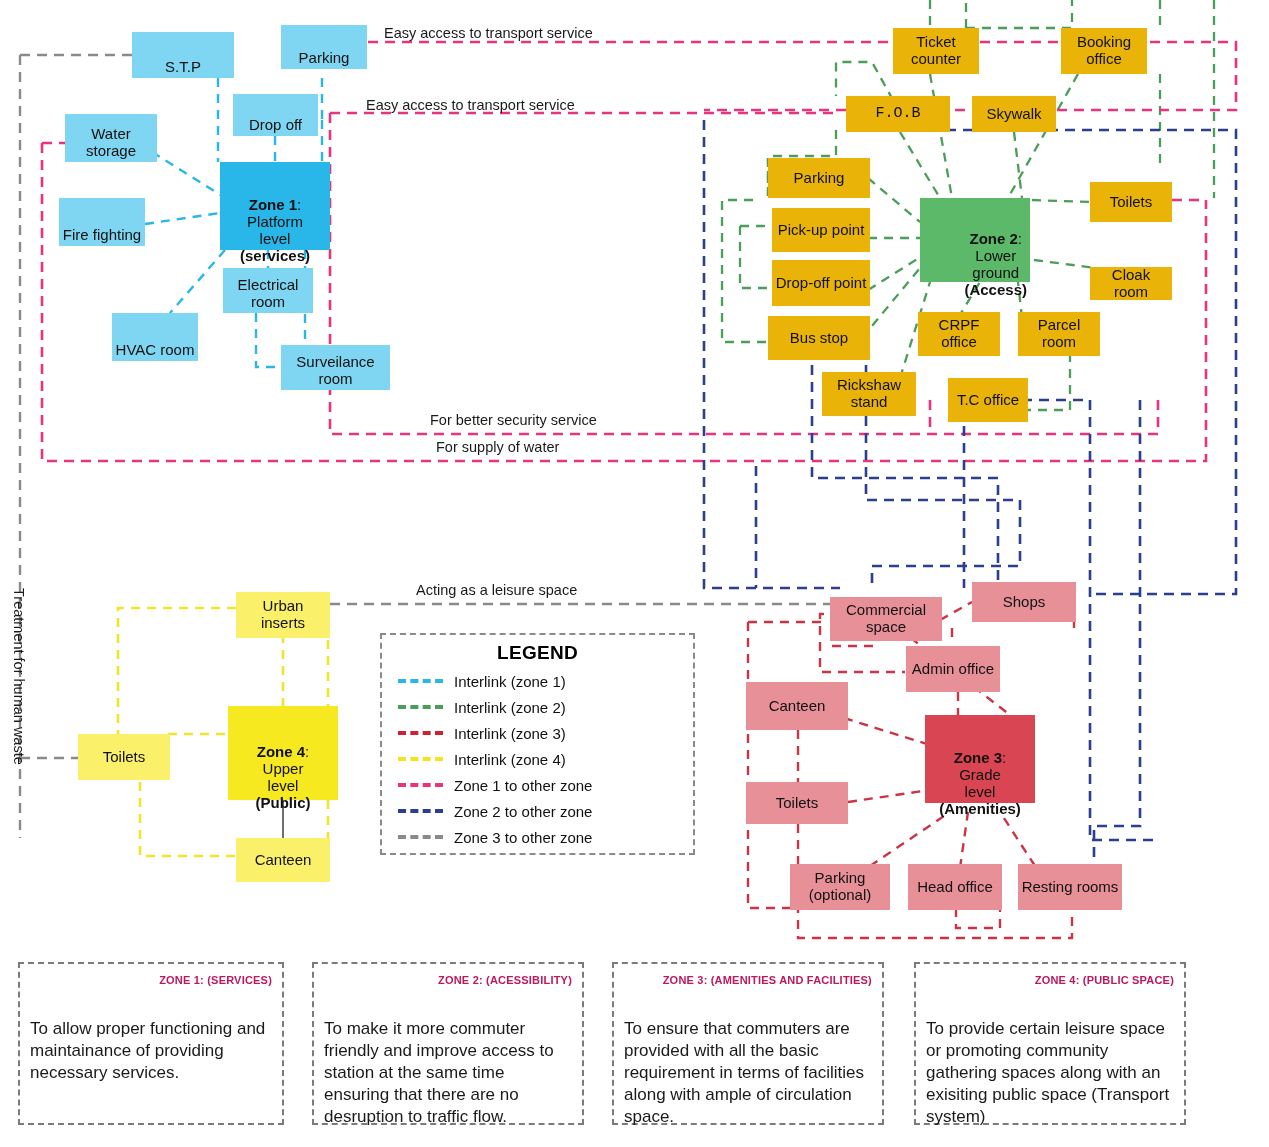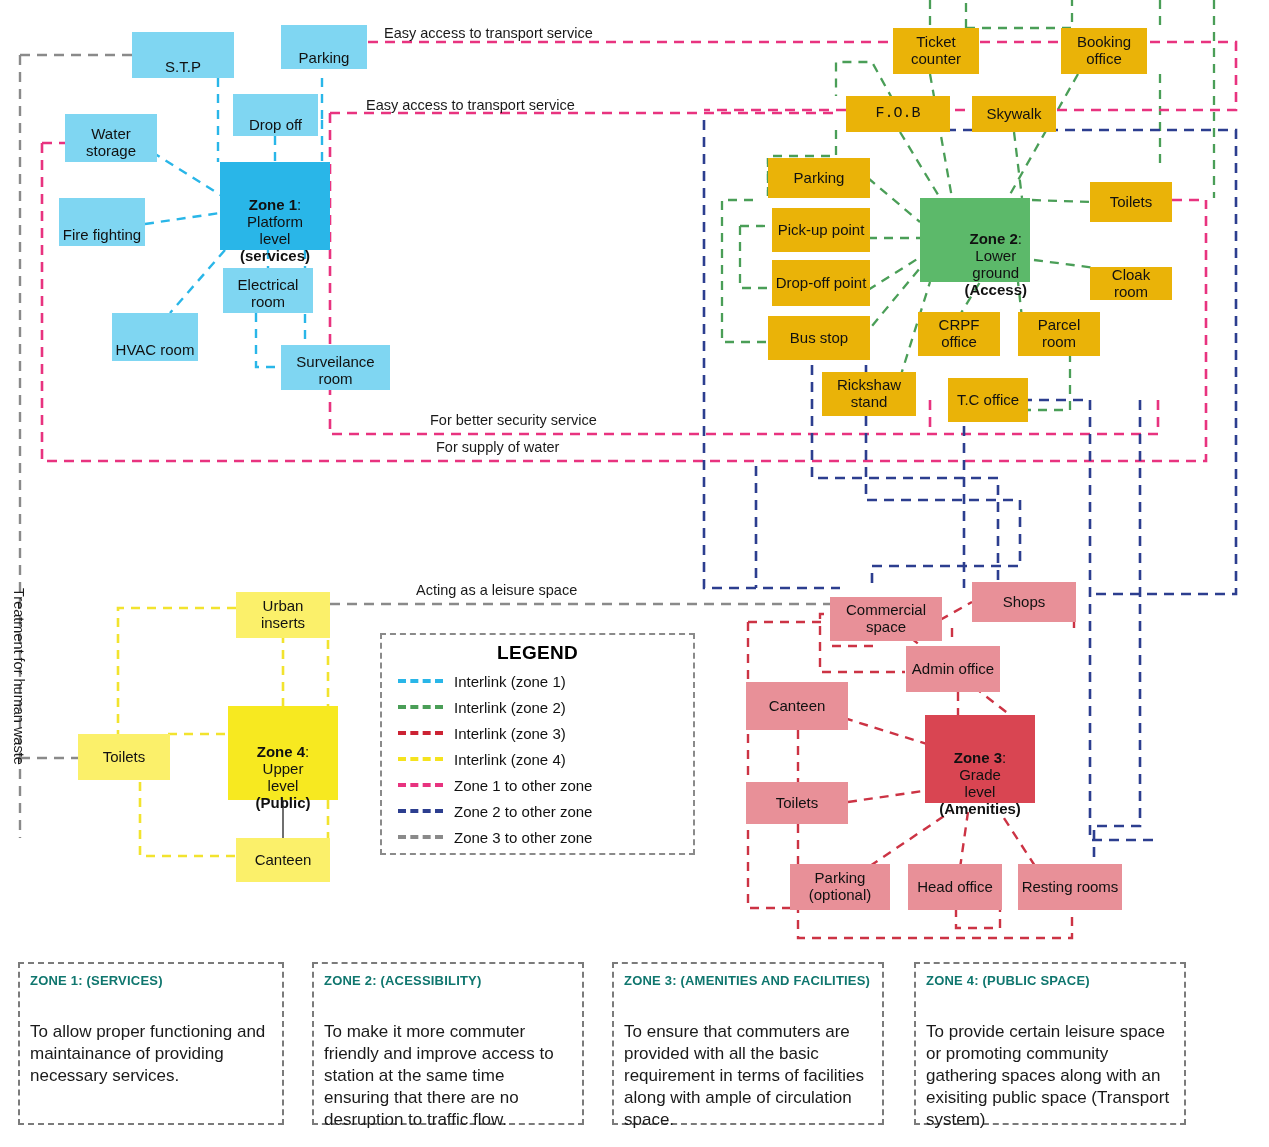--- a/index.html
+++ b/index.html
@@ -22,21 +22,21 @@
   
   #legend{position:absolute;left:380px;top:633px;width:315px;height:222px;
           border:2px dashed #8a8a8a;background:#fff;box-sizing:border-box;z-index:7;}
   #legend .ltitle{font-weight:bold;font-size:19px;text-align:center;margin:7px 0 4px 0;color:#000;letter-spacing:.3px;}
   #legend .lrow{display:flex;align-items:center;height:26px;padding-left:16px;}
   #legend .swatch{width:45px;height:0;border-top:4px dashed #000;margin-right:11px;flex:0 0 45px;}
   #legend .ltext{font-size:15px;color:#111;}
   
   .foot{position:absolute;border:2px dashed #7b7b7b;background:#fff;box-sizing:border-box;
         padding:9px 10px 6px 10px;z-index:7;}
-  .foot .fh{font-size:13px;font-weight:bold;color:#0f766e;line-height:1.28;letter-spacing:.2px;}
+  .foot .fh{font-size:11px;font-weight:bold;color:#be185d;line-height:1.28;letter-spacing:.2px;text-align:right;}
   .foot .fb{font-size:17px;color:#1a1a1a;line-height:1.3;margin-top:31px;}
   #vlabel{position:absolute;left:10px;top:588px;width:20px;height:250px;z-index:6;}
   #vlabel span{display:block;position:absolute;left:0;top:0;transform-origin:left top;
       transform:rotate(90deg) translate(0,-17px);white-space:nowrap;font-size:14.5px;color:#1a1a1a;}
 </style>
 </head>
 <body>
 
 <div id="stage">
 

